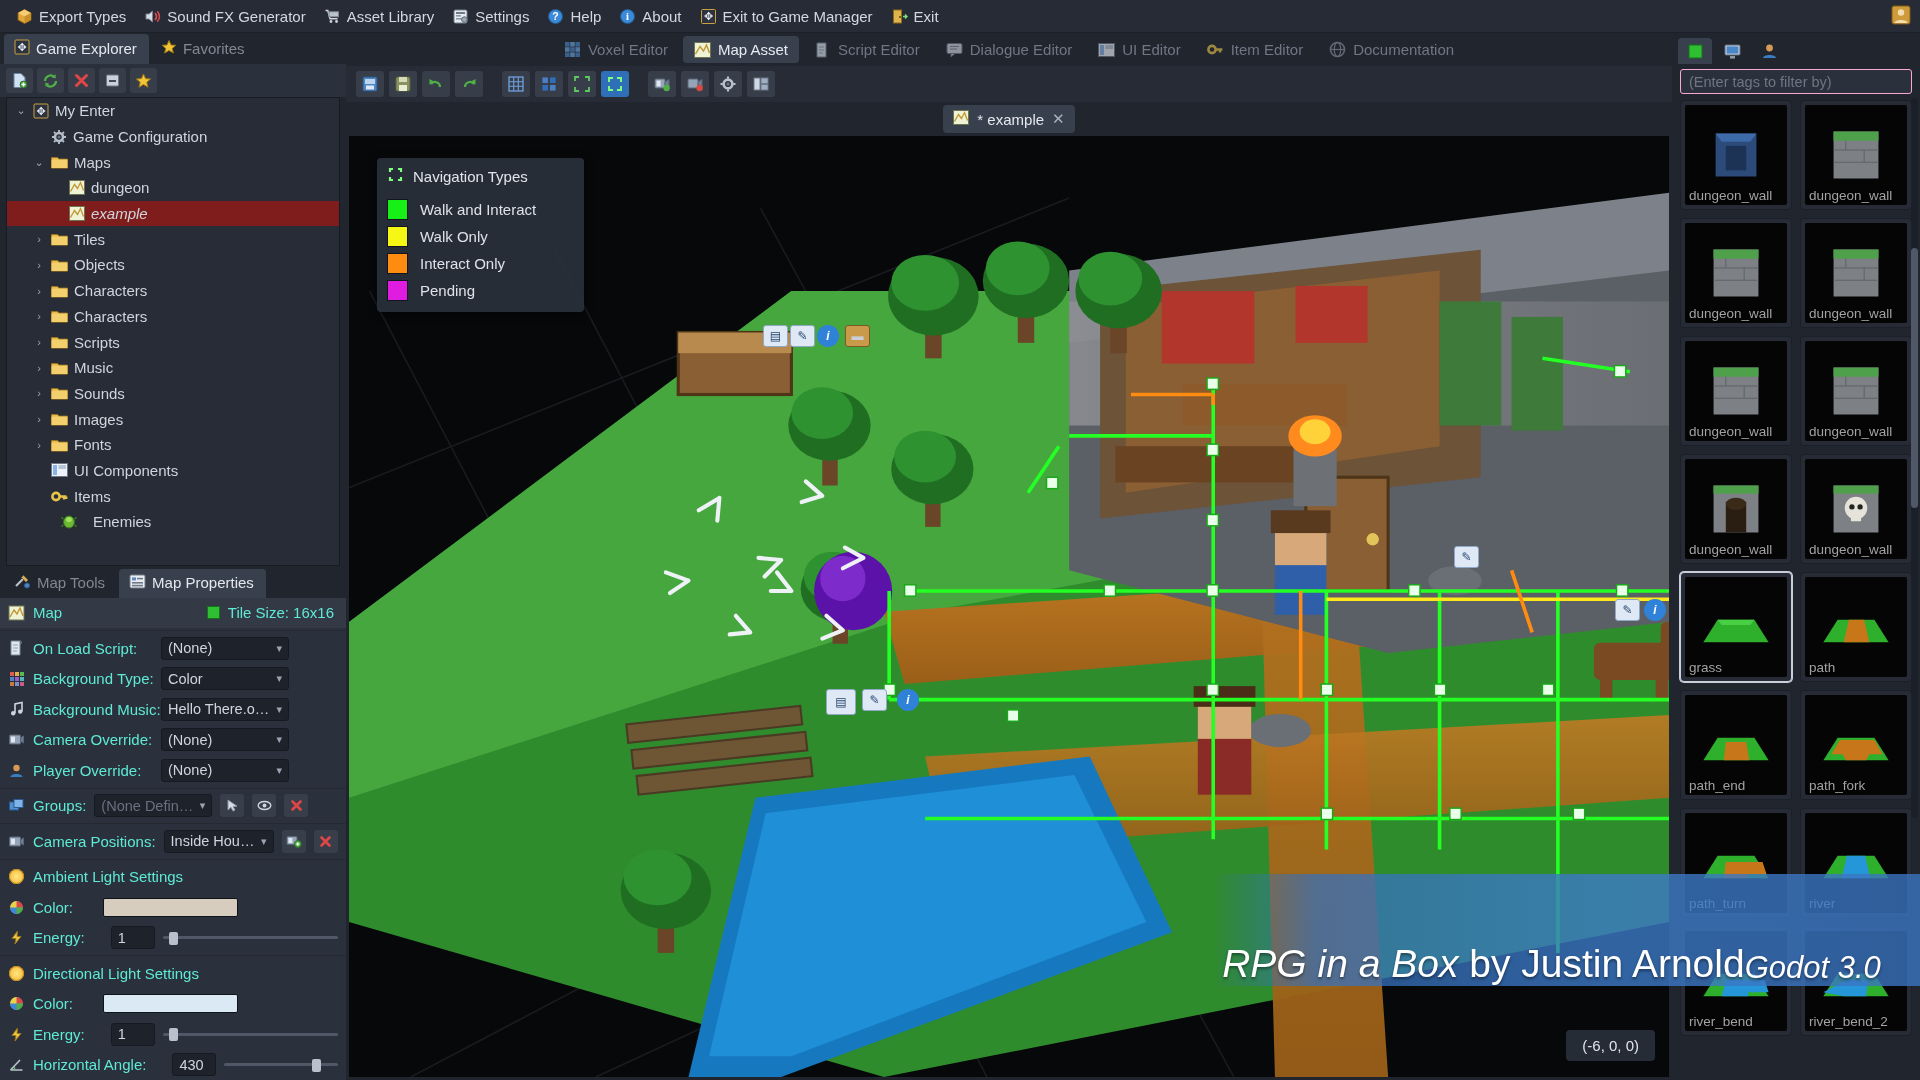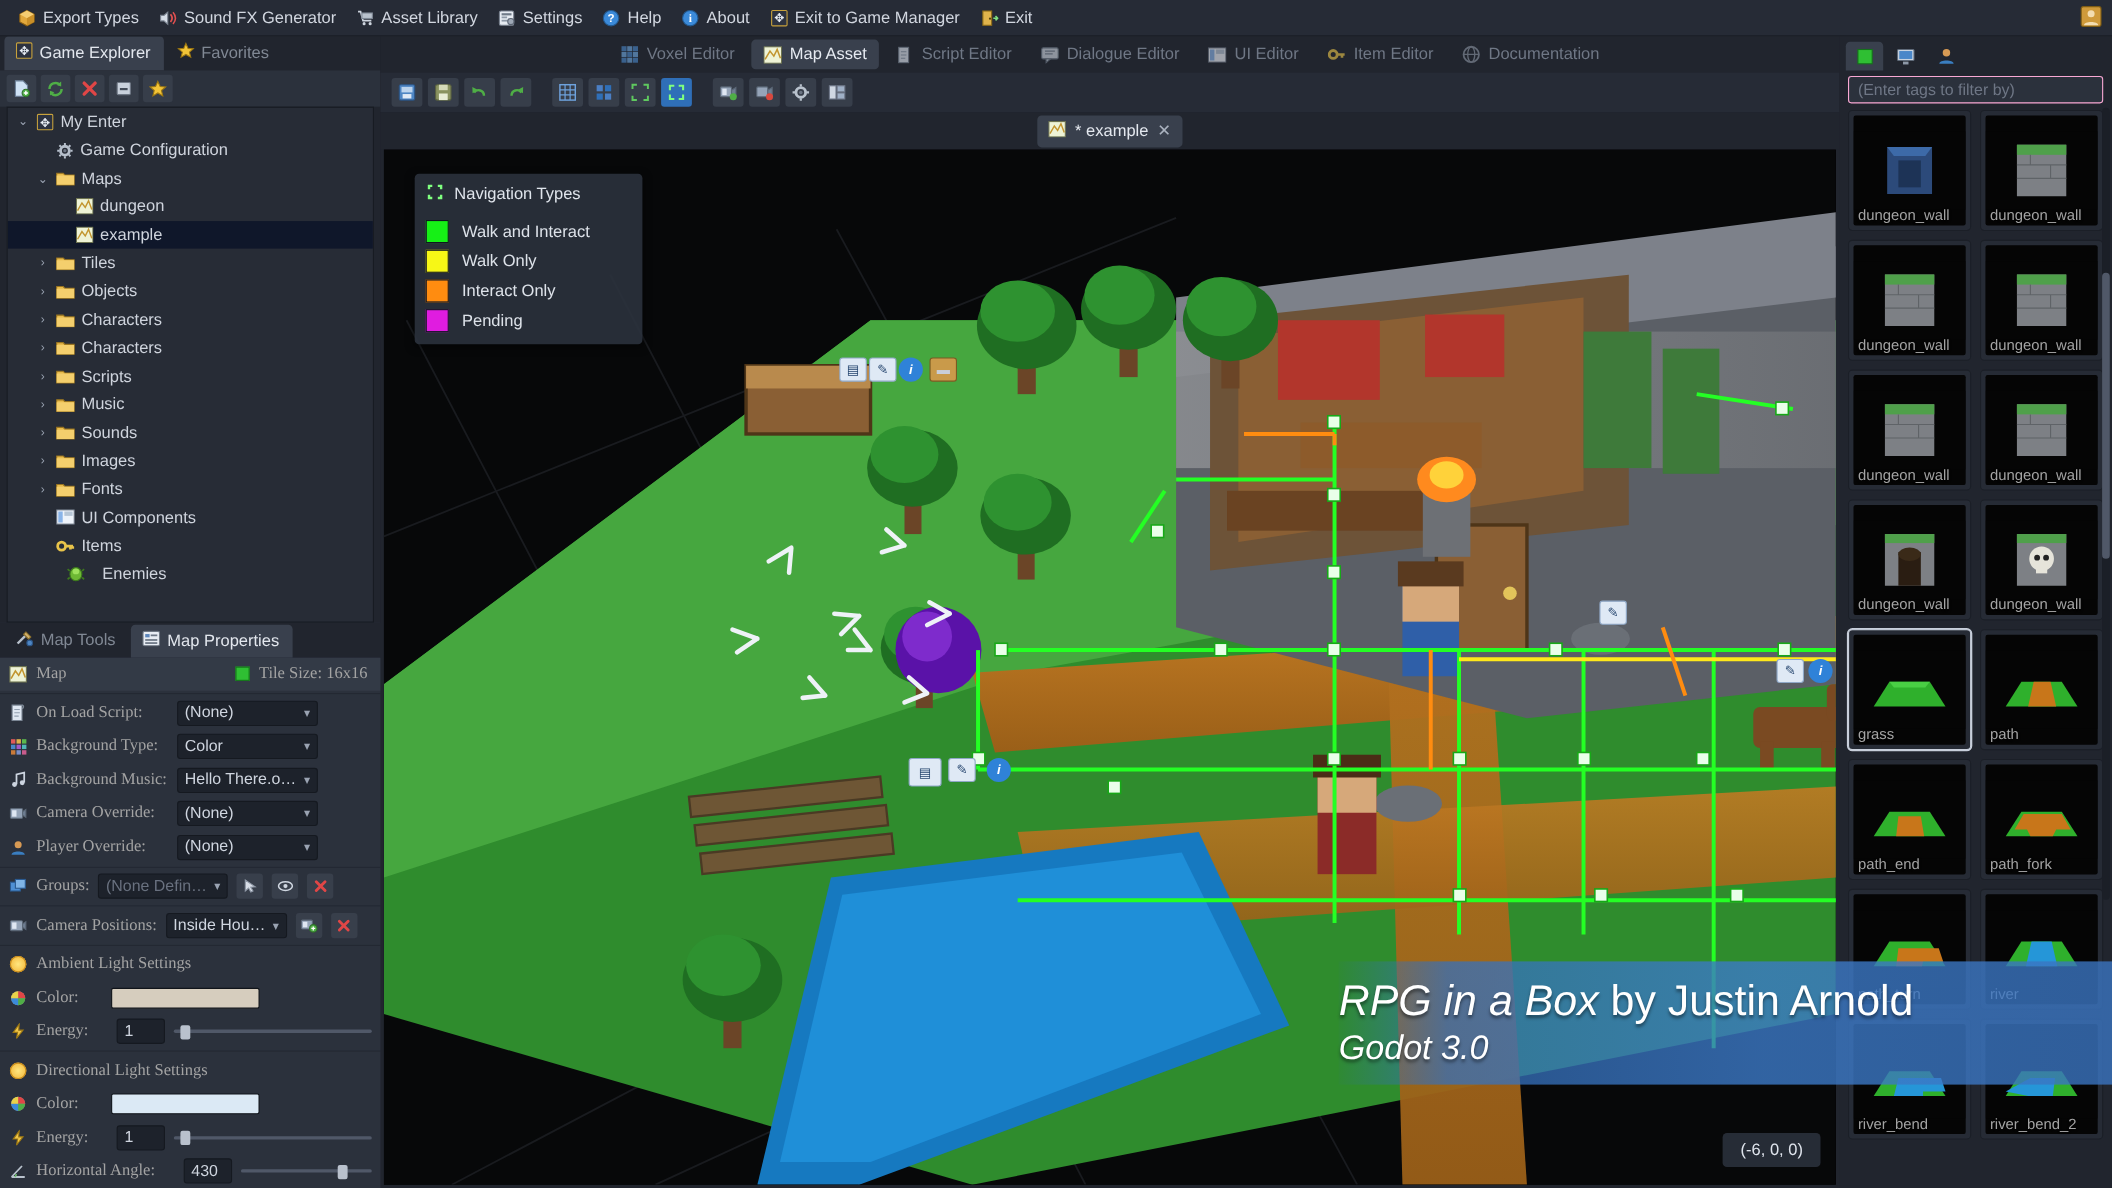--- a/index.html
+++ b/index.html
@@ -31,29 +31,29 @@
 
   .tabstrip { display:flex; align-items:flex-end; height:31px; background:#21252e; padding-left:4px; gap:2px; flex:none;}
   .tab { display:flex; align-items:center; gap:6px; padding:5px 12px 6px 10px; font-size:15px; color:#808894; border-radius:4px 4px 0 0; cursor:default; }
   .tab.active { background:#39404d; color:#e3e7ee; }
 
   .toolrow { display:flex; align-items:center; gap:4px; padding:4px 6px; background:#2b313c; flex:none; }
   .tbtn { width:27px;height:25px;border-radius:3px;background:#373e4a;display:flex;align-items:center;justify-content:center;cursor:default; }
 
   .tree { flex:1 1 auto; background:#272c36; margin:0 6px; border:1px solid #171b22; overflow:hidden; position:relative;}
   .tnode { display:flex; align-items:center; height:25.7px; font-size:15px; color:#cfd4dd; padding-left:10px; gap:6px; cursor:default; white-space:nowrap; }
-  .tnode.sel { background:#0f172a; }
+  .tnode.sel { background:#7f1d1d;font-style:italic; }
   .tarrow { width:12px; font-size:11px; color:#9aa3b2; display:inline-block; text-align:center; flex:none; }
 
   
   .props-wrap { flex:none; display:flex; flex-direction:column; background:#2b313c; }
   .prop-tabs { display:flex; align-items:flex-end; height:32px; padding-left:4px; gap:2px; background:#21252e; }
   .prop-body { padding:0 0 0 0; background:#2b313c; }
   .prow { display:flex; align-items:center; height:30.5px; padding:0 8px; gap:8px; font-size:15px; }
-  .prow .plabel { color:#a3a3a3; white-space:nowrap;font-family:Liberation Serif, serif; }
+  .prow .plabel { color:#5eead4; white-space:nowrap; }
   .prow.hdr { background:#333a46; }
   .sep { height:1px; background:#232832; margin:2px 0; }
   .pcombo {
     height:23px; background:#1d222b; border:1px solid #151920; border-radius:3px;
     display:flex; align-items:center; justify-content:space-between;
     padding:0 6px; font-size:14.5px; color:#cfd5df; min-width:0; cursor:default;
   }
   .pcombo .cv { overflow:hidden; text-overflow:ellipsis; white-space:nowrap; }
   .chev { color:#9aa3b2; font-size:11px; margin-left:6px; }
   .pinput { height:23px;background:#1d222b;border:1px solid #151920;border-radius:3px;color:#cfd5df;
@@ -114,21 +114,21 @@
   
   .coord {
     position:absolute; right:14px; bottom:16px; background:#2b313ce0; border-radius:4px;
     padding:7px 16px; font-size:15px; color:#dfe4ec;
   }
 
   
   .watermark {
     position:absolute; right:0; bottom:94px; width:703px; height:112px;
     background:linear-gradient(90deg, rgba(42,95,170,0.05) 0%, rgba(52,112,190,0.72) 14%, rgba(60,122,200,0.80) 55%, rgba(58,116,192,0.80) 100%);
-    display:flex; flex-direction:column; justify-content:center; align-items:flex-start;
+    display:flex; justify-content:center; align-items:flex-end;
     padding-right:34px; color:#fff; text-shadow:0 2px 3px rgba(0,0,0,.45);
   }
   .wm1 { font-size:39px; white-space:nowrap; }
   .wm1 .em { font-style:italic; font-weight:400; }
   .wm2 { font-size:31px; font-style:italic; margin-top:2px; }
 
   
   .marker { position:absolute; width:25px;height:22px;border-radius:3px;display:flex;align-items:center;justify-content:center;font-size:12px; }
   .m-blue { background:#dfe9f5; color:#25456e; border:1px solid #8fa8c7; }
   .m-info { background:#2f82d8; color:#fff; border-radius:50%; width:22px;height:22px; font-weight:bold; font-style:italic;}

